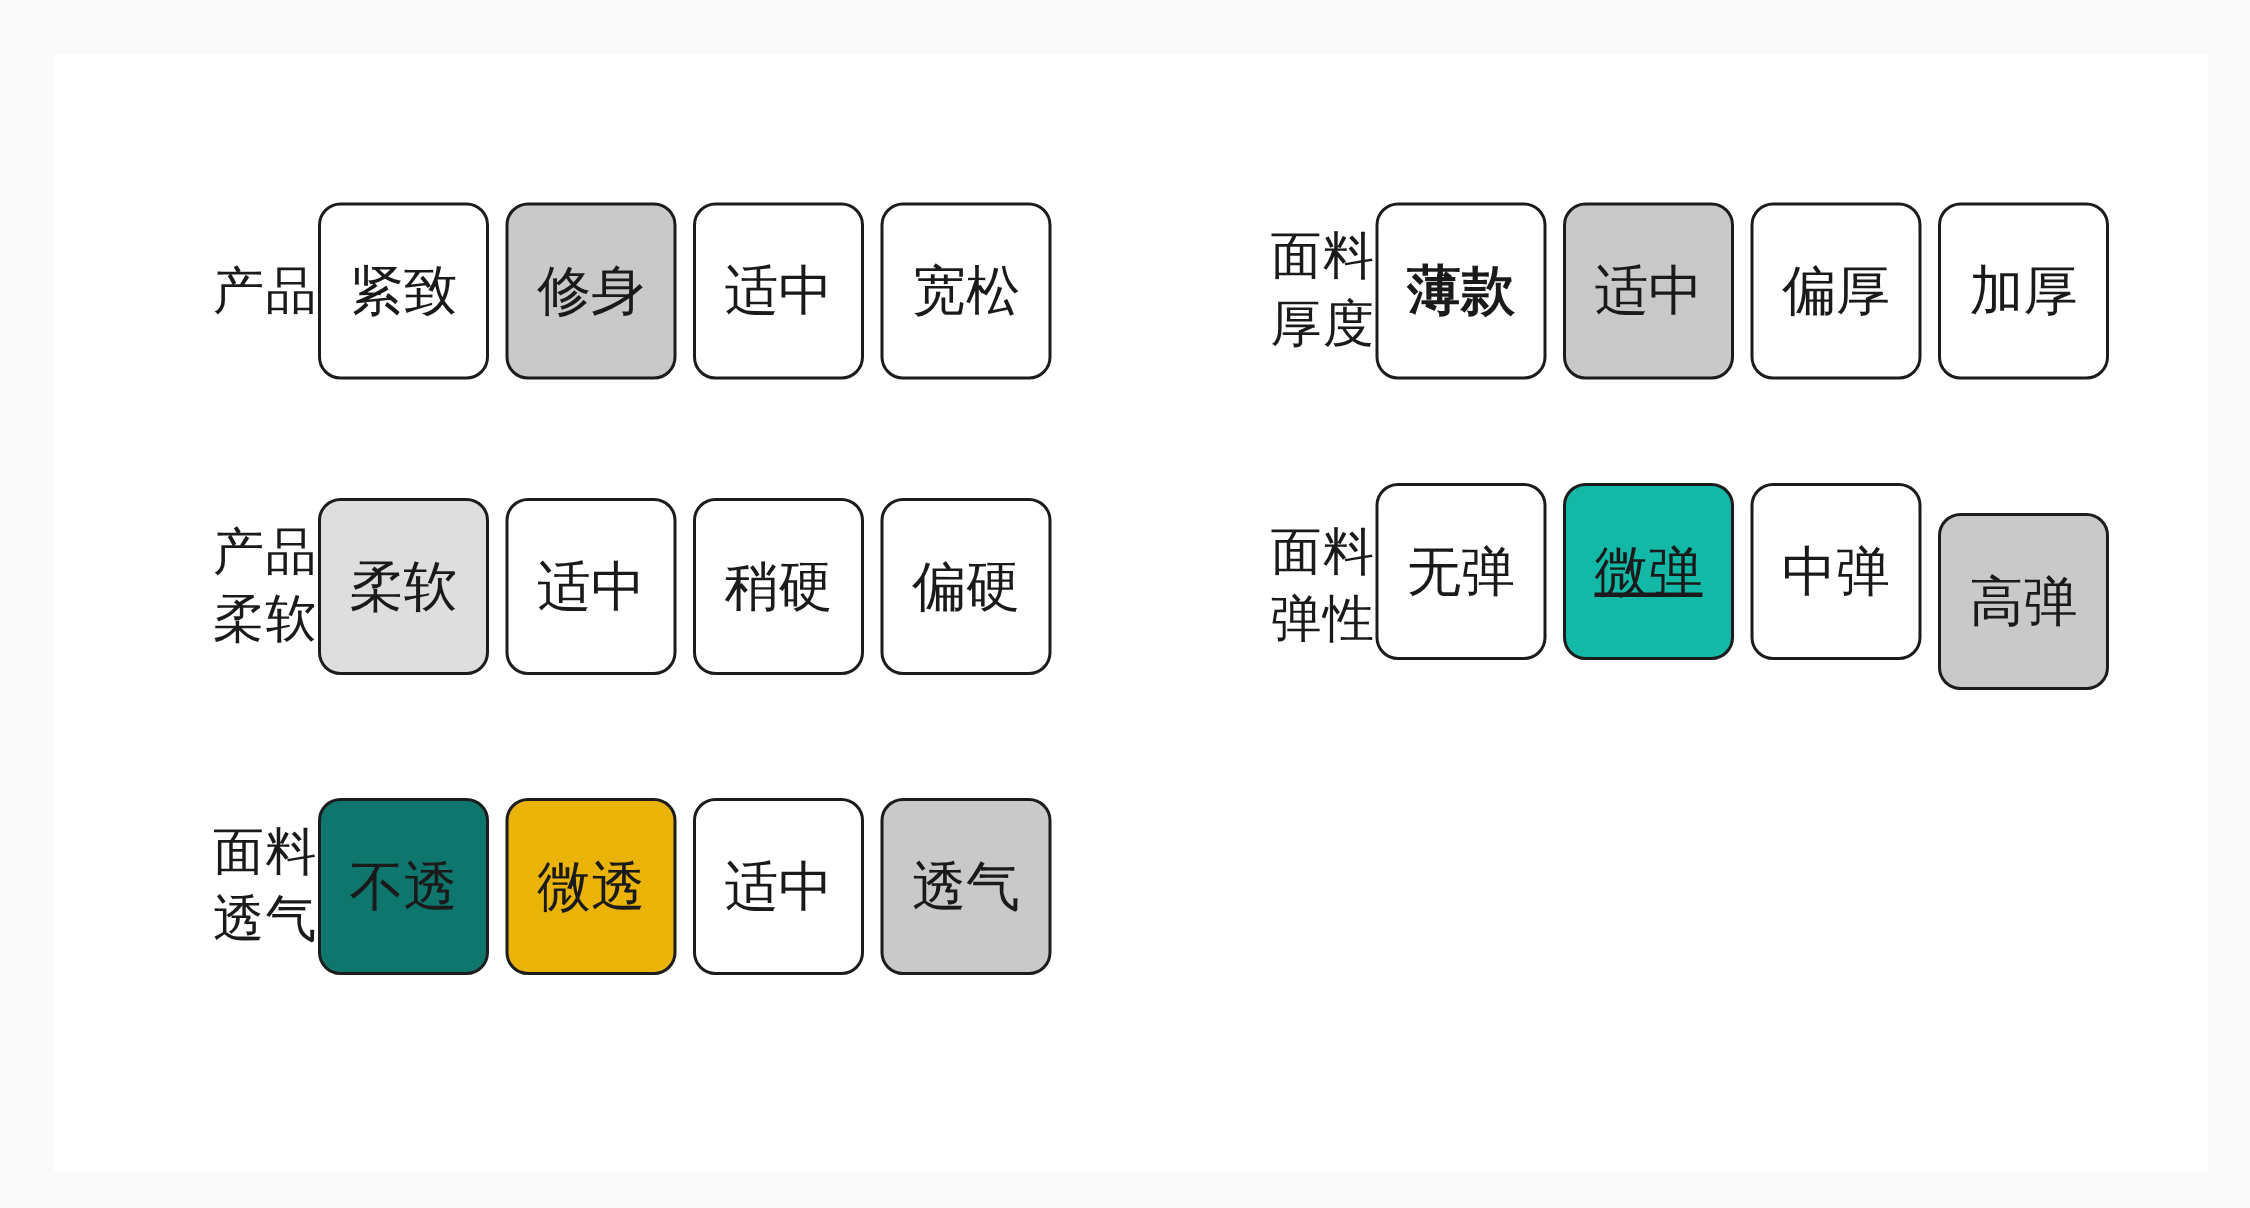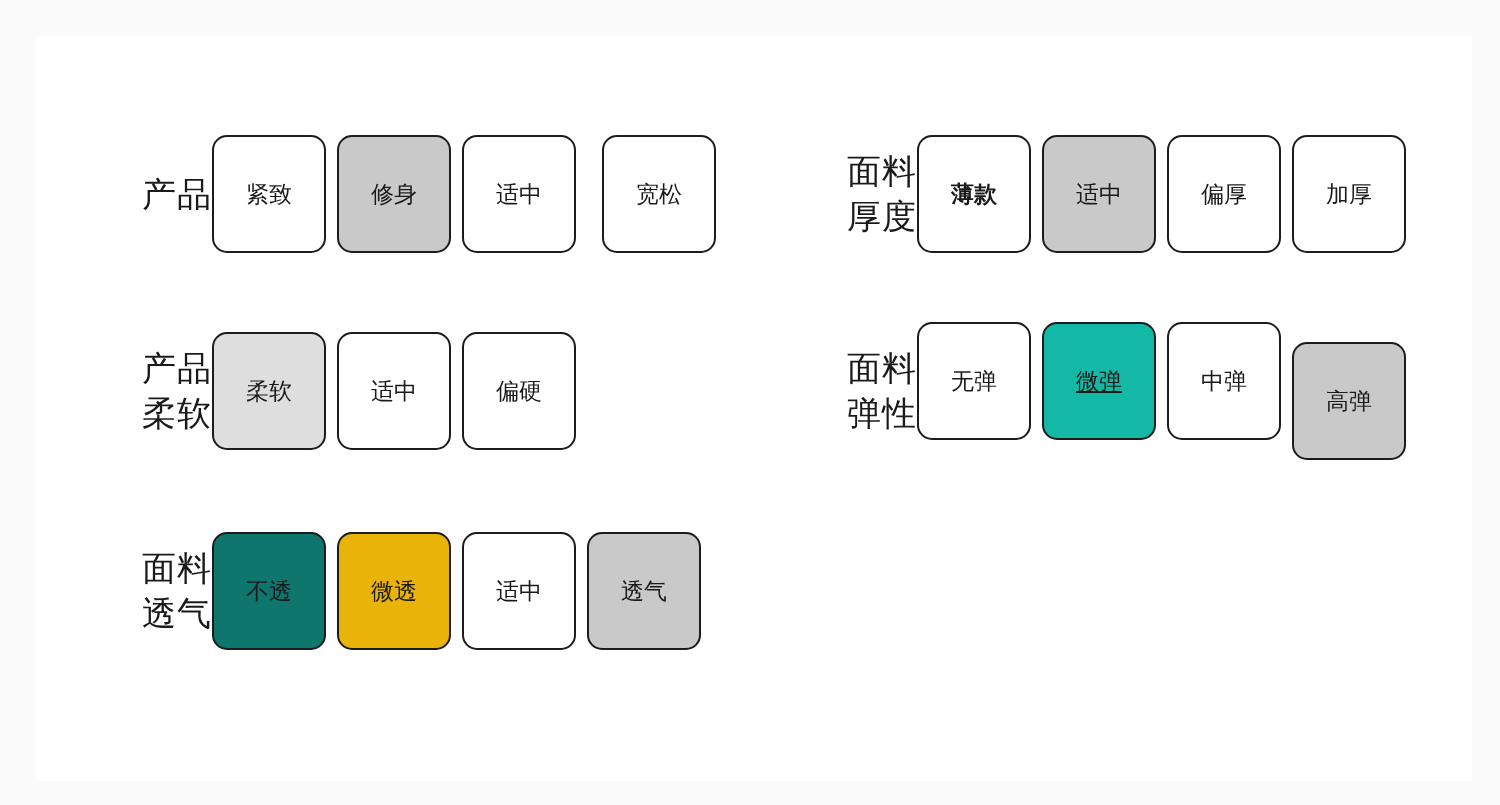--- a/index.html
+++ b/index.html
@@ -39,42 +39,42 @@
     gap: 11px;
   }
   .option {
     box-sizing: border-box;
     width: 114px;
     height: 118px;
     border: 2.5px solid var(--border, #1c1c1c);
     border-radius: 15px;
     background: #ffffff;
     color: var(--text, #1a1a1a);
-    font-size: 23px;
+    font-size: 36px;
     font-family: inherit;
     display: flex;
     align-items: center;
     justify-content: center;
     padding: 16px;
     cursor: pointer;
   }
 </style>
 </head>
 <body style="background: rgb(250, 250, 250);">
 
 <div class="card" id="card" style="background: rgb(255, 255, 255);">
     <div class="group" style="left: 64px; top: 99px;">
       <div class="group-label">
         <div>产品</div>
       </div>
       <div class="options">
         <button class="option" style="background: rgb(255, 255, 255);">紧致</button>
         <button class="option selected" style="background: rgb(201, 201, 201);">修身</button>
         <button class="option" style="background: rgb(255, 255, 255);">适中</button>
-        <button class="option" style="background: rgb(255, 255, 255); margin-left: 15px;">宽松</button>
+        <button class="option" style="background: rgb(255, 255, 255);">宽松</button>
       </div>
     </div>
     <div class="group" style="left: 769px; top: 99px;">
       <div class="group-label">
         <div>面料</div>
         <div>厚度</div>
       </div>
       <div class="options">
         <button class="option" style="background: rgb(255, 255, 255); font-weight: bold;">薄款</button>
         <button class="option selected" style="background: rgb(201, 201, 201);">适中</button>
@@ -83,20 +83,21 @@
       </div>
     </div>
     <div class="group" style="left: 64px; top: 296px;">
       <div class="group-label">
         <div>产品</div>
         <div>柔软</div>
       </div>
       <div class="options">
         <button class="option selected" style="background: rgb(222, 222, 222);">柔软</button>
         <button class="option" style="background: rgb(255, 255, 255);">适中</button>
+        <button class="option" style="background: rgb(255, 255, 255);">稍硬</button>
         <button class="option" style="background: rgb(255, 255, 255); text-align: right;">偏硬</button>
       </div>
     </div>
     <div class="group" style="left: 769px; top: 296px;">
       <div class="group-label">
         <div>面料</div>
         <div>弹性</div>
       </div>
       <div class="options">
         <button class="option" style="background: rgb(255, 255, 255);">无弹</button>

